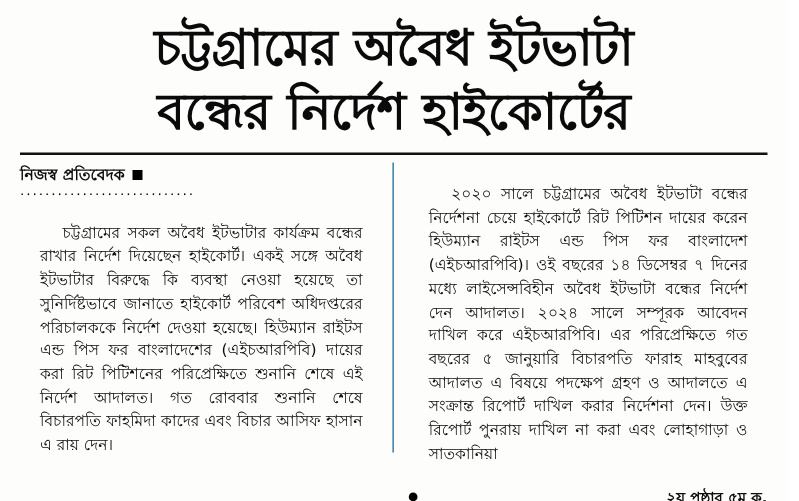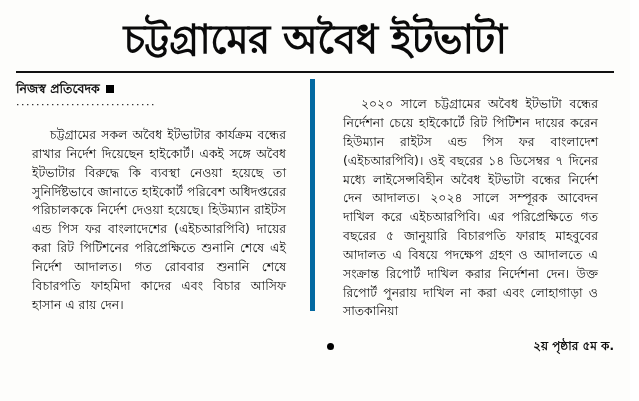--- a/index.html
+++ b/index.html
@@ -53,21 +53,21 @@
     box-sizing: border-box;
     font-family: "DejaVu Sans", "Liberation Sans", sans-serif;
     font-size: 12.4px;
     line-height: 1.52;
     text-align: justify;
     text-justify: inter-word;
     color: #0d0d0d;
   }
   .col.left {
     padding-right: 8px;
-    border-right: 5px solid #0369a1;
+    border-right: 1px solid #0369a1;
   }
   .col.right {
     padding-left: 12px;
   }
   .byline {
     font-family: "DejaVu Sans", "Liberation Sans", sans-serif;
     font-size: 12.5px;
     font-weight: bold;
     margin: 0 0 2px 0;
     display: flex;
@@ -112,20 +112,21 @@
     background: #000;
   }
 </style>
 </head>
 <body>
 
 <div class="page">
 
   <h1 class="headline">
     <span class="line">চট্টগ্রামের অবৈধ ইটভাটা</span>
+    <span class="line">বন্ধের নির্দেশ হাইকোর্টের</span>
   </h1>
 
   <hr class="rule">
 
   <div class="columns">
 
     <div class="col left">
       <div class="byline">
         <span>নিজস্ব প্রতিবেদক</span>
         <span class="sq"></span>

